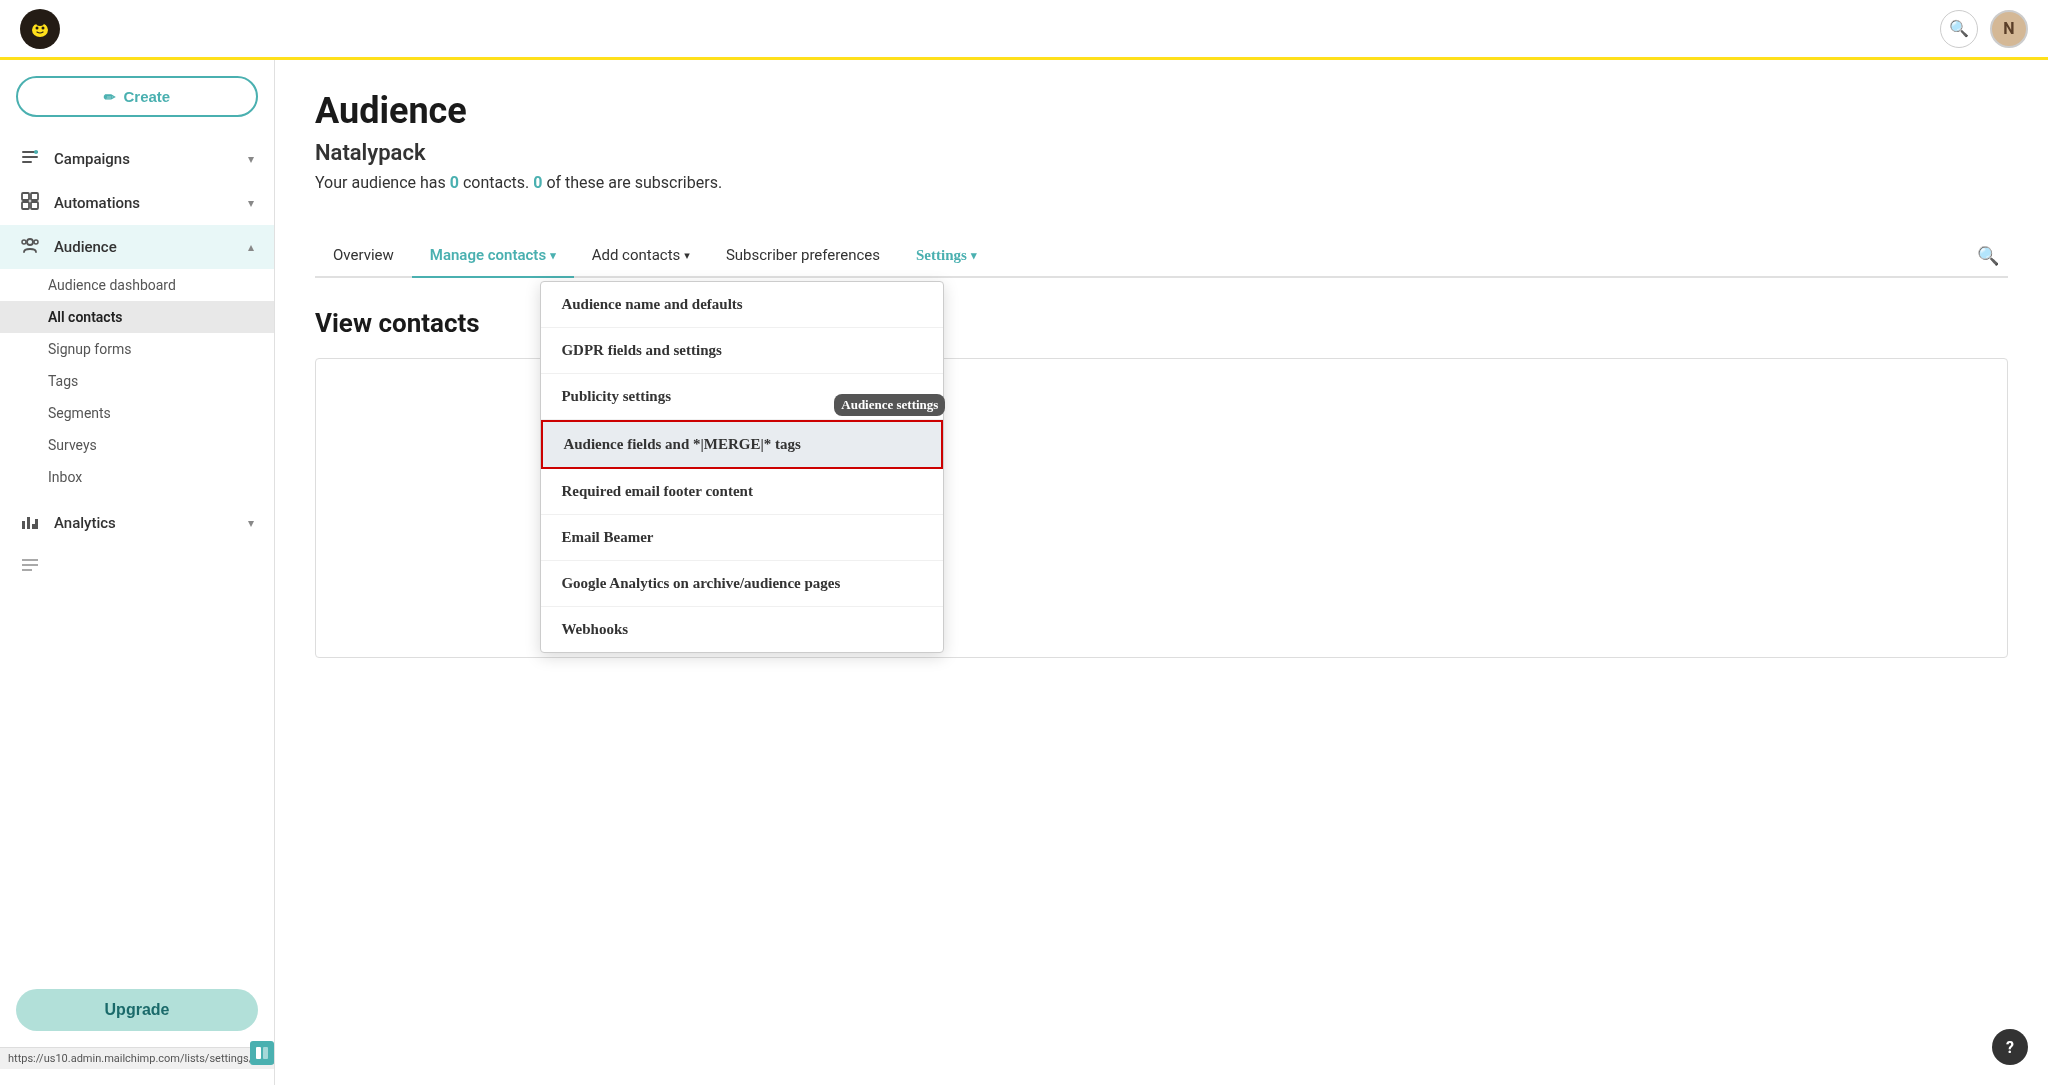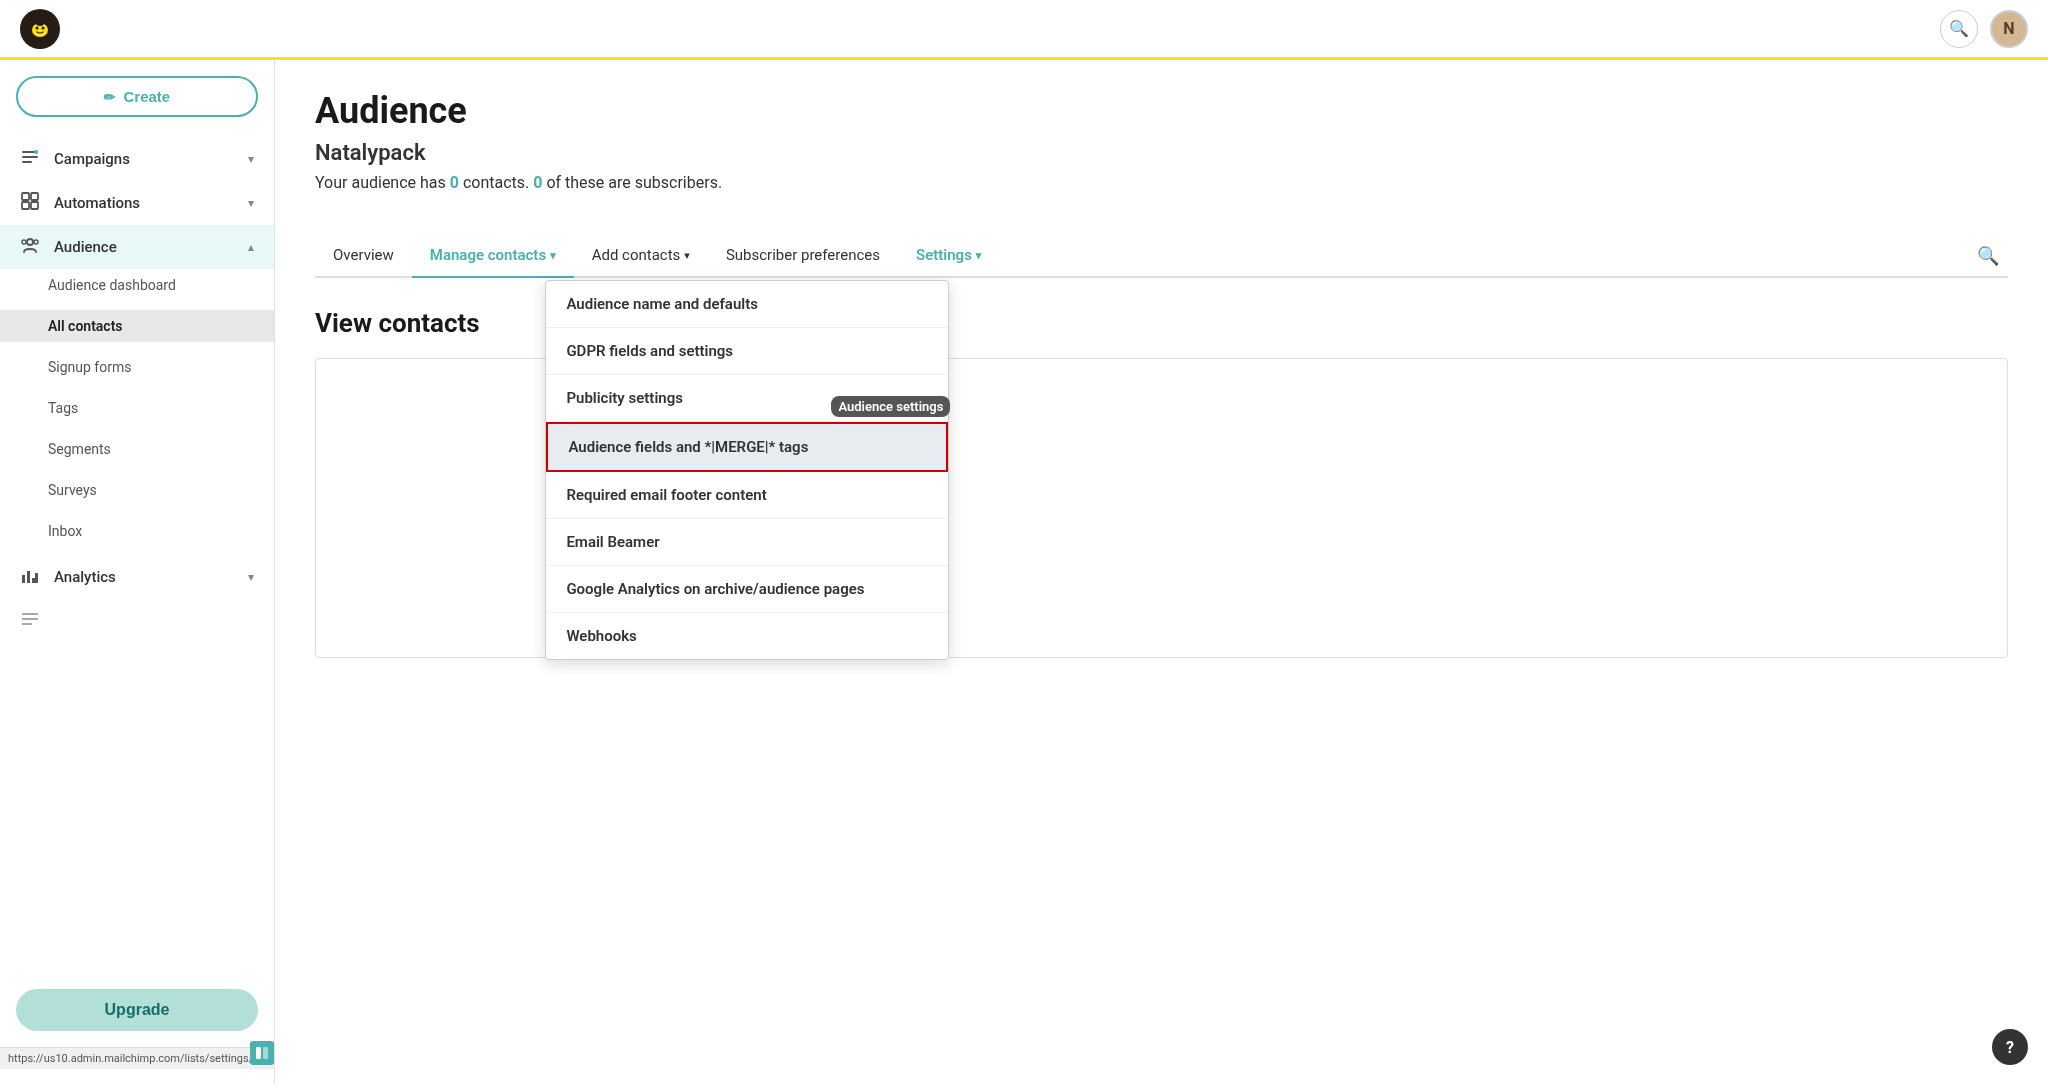--- a/index.html
+++ b/index.html
@@ -234,21 +234,21 @@
       position: fixed;
       bottom: 20px; left: 250px;
       width: 24px; height: 24px;
       background: #4ab0b0;
       border-radius: 3px;
       display: flex; align-items: center; justify-content: center;
       cursor: pointer;
     }
 
     
-    .nav-sub-items { display: flex; flex-direction: column; gap: 9px; }
+    .nav-sub-items { display: flex; flex-direction: column; }
   </style>
 </head>
 <body>
 
 <div class="topbar">
   <div class="topbar-logo">
     <svg width="24" height="24" viewBox="0 0 24 24" fill="none">
       <ellipse cx="12" cy="13" rx="8" ry="7" fill="#ffe01b"></ellipse>
       <circle cx="9" cy="11" r="1.5" fill="#241c15"></circle>
       <circle cx="15" cy="11" r="1.5" fill="#241c15"></circle>
@@ -381,21 +381,21 @@
         <span>Manage contacts</span>
         <span class="tab-chevron">▾</span>
       </div>
       <div class="tab-item">
         <span>Add contacts</span>
         <span class="tab-chevron">▾</span>
       </div>
       <div class="tab-item">
         <span>Subscriber preferences</span>
       </div>
-      <div class="tab-item" style="color:#4ab0b0; font-weight:600; position:relative;">
+      <div class="tab-item" style="color:#4ab0b0; font-weight:600; position:relative;font-family:Liberation Serif, serif;">
         <span>Settings</span>
         <span class="tab-chevron" style="color:#4ab0b0;">▾</span>
 
         <div class="settings-dropdown">
           <div class="dropdown-item">Audience name and defaults</div>
           <div class="dropdown-item">GDPR fields and settings</div>
           <div class="dropdown-item">Publicity settings</div>
           <div class="dropdown-item highlighted" style="position:relative;">
             <span>Audience fields and *|MERGE|* tags</span>
             <div class="tooltip-label" style="position:absolute; right:-4px; top:-28px; background:#555; color:#fff; font-size:13px; padding:3px 7px; border-radius:8px; white-space:nowrap;">Audience settings</div>

